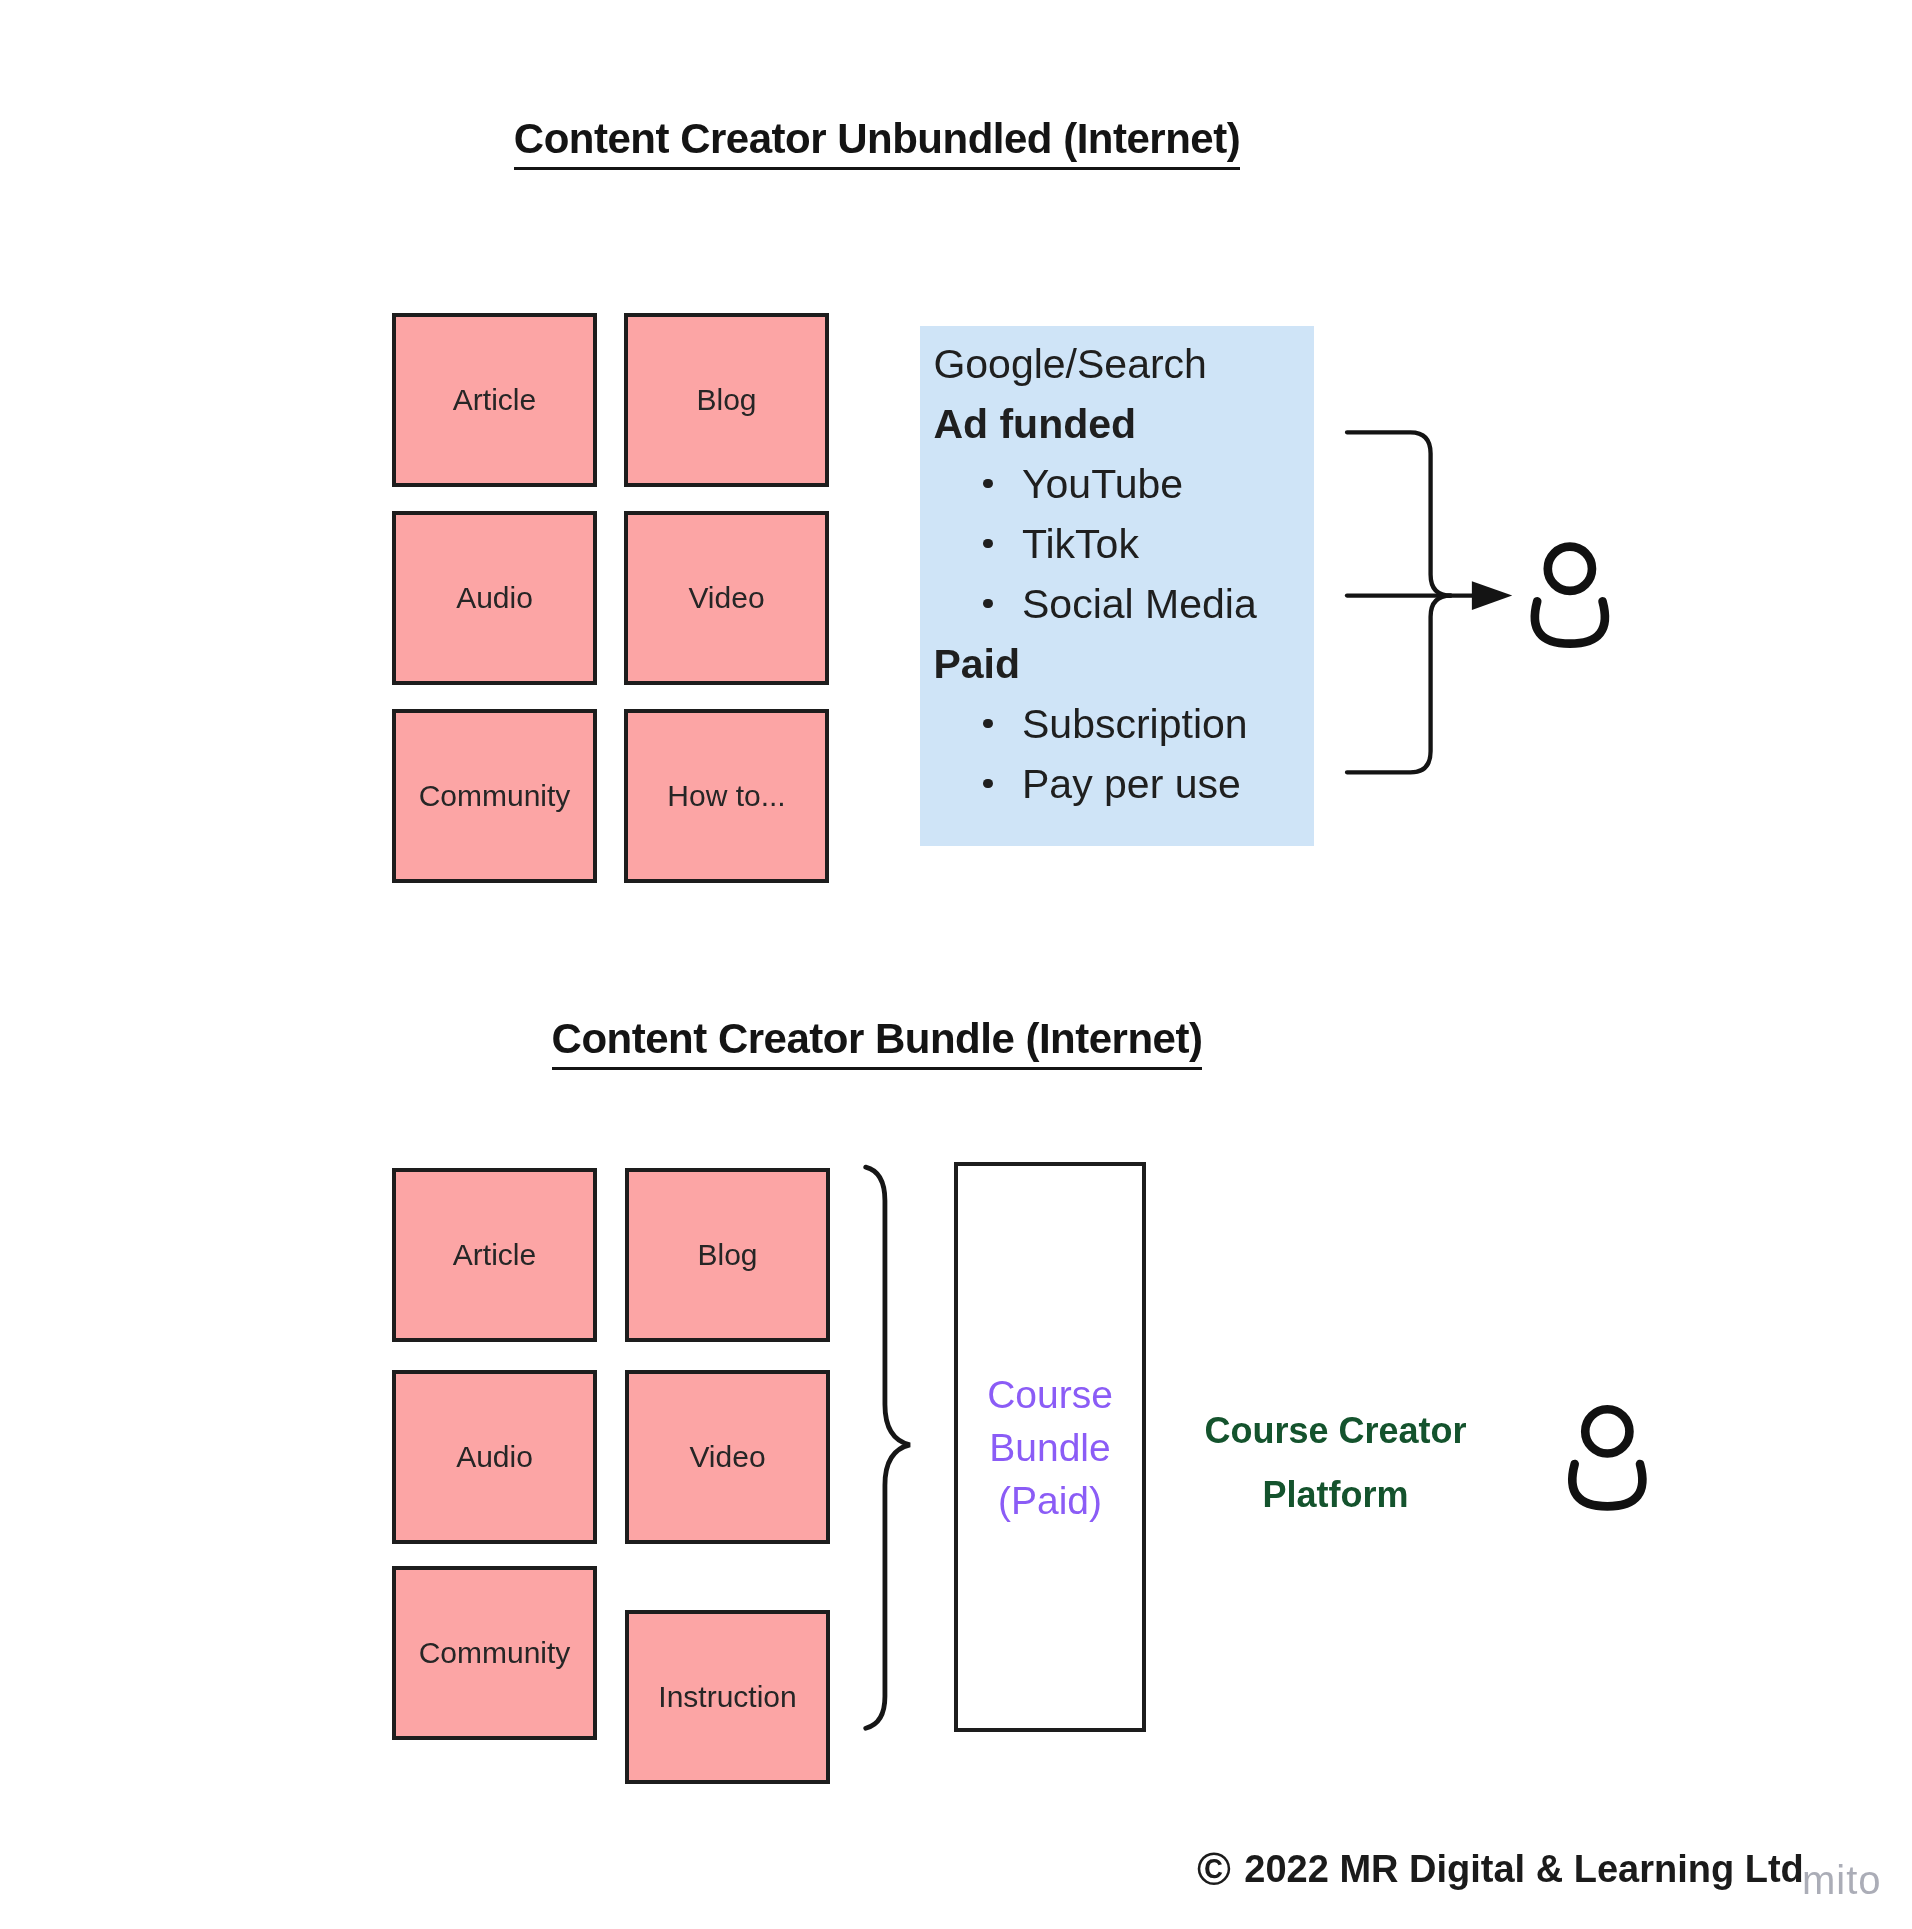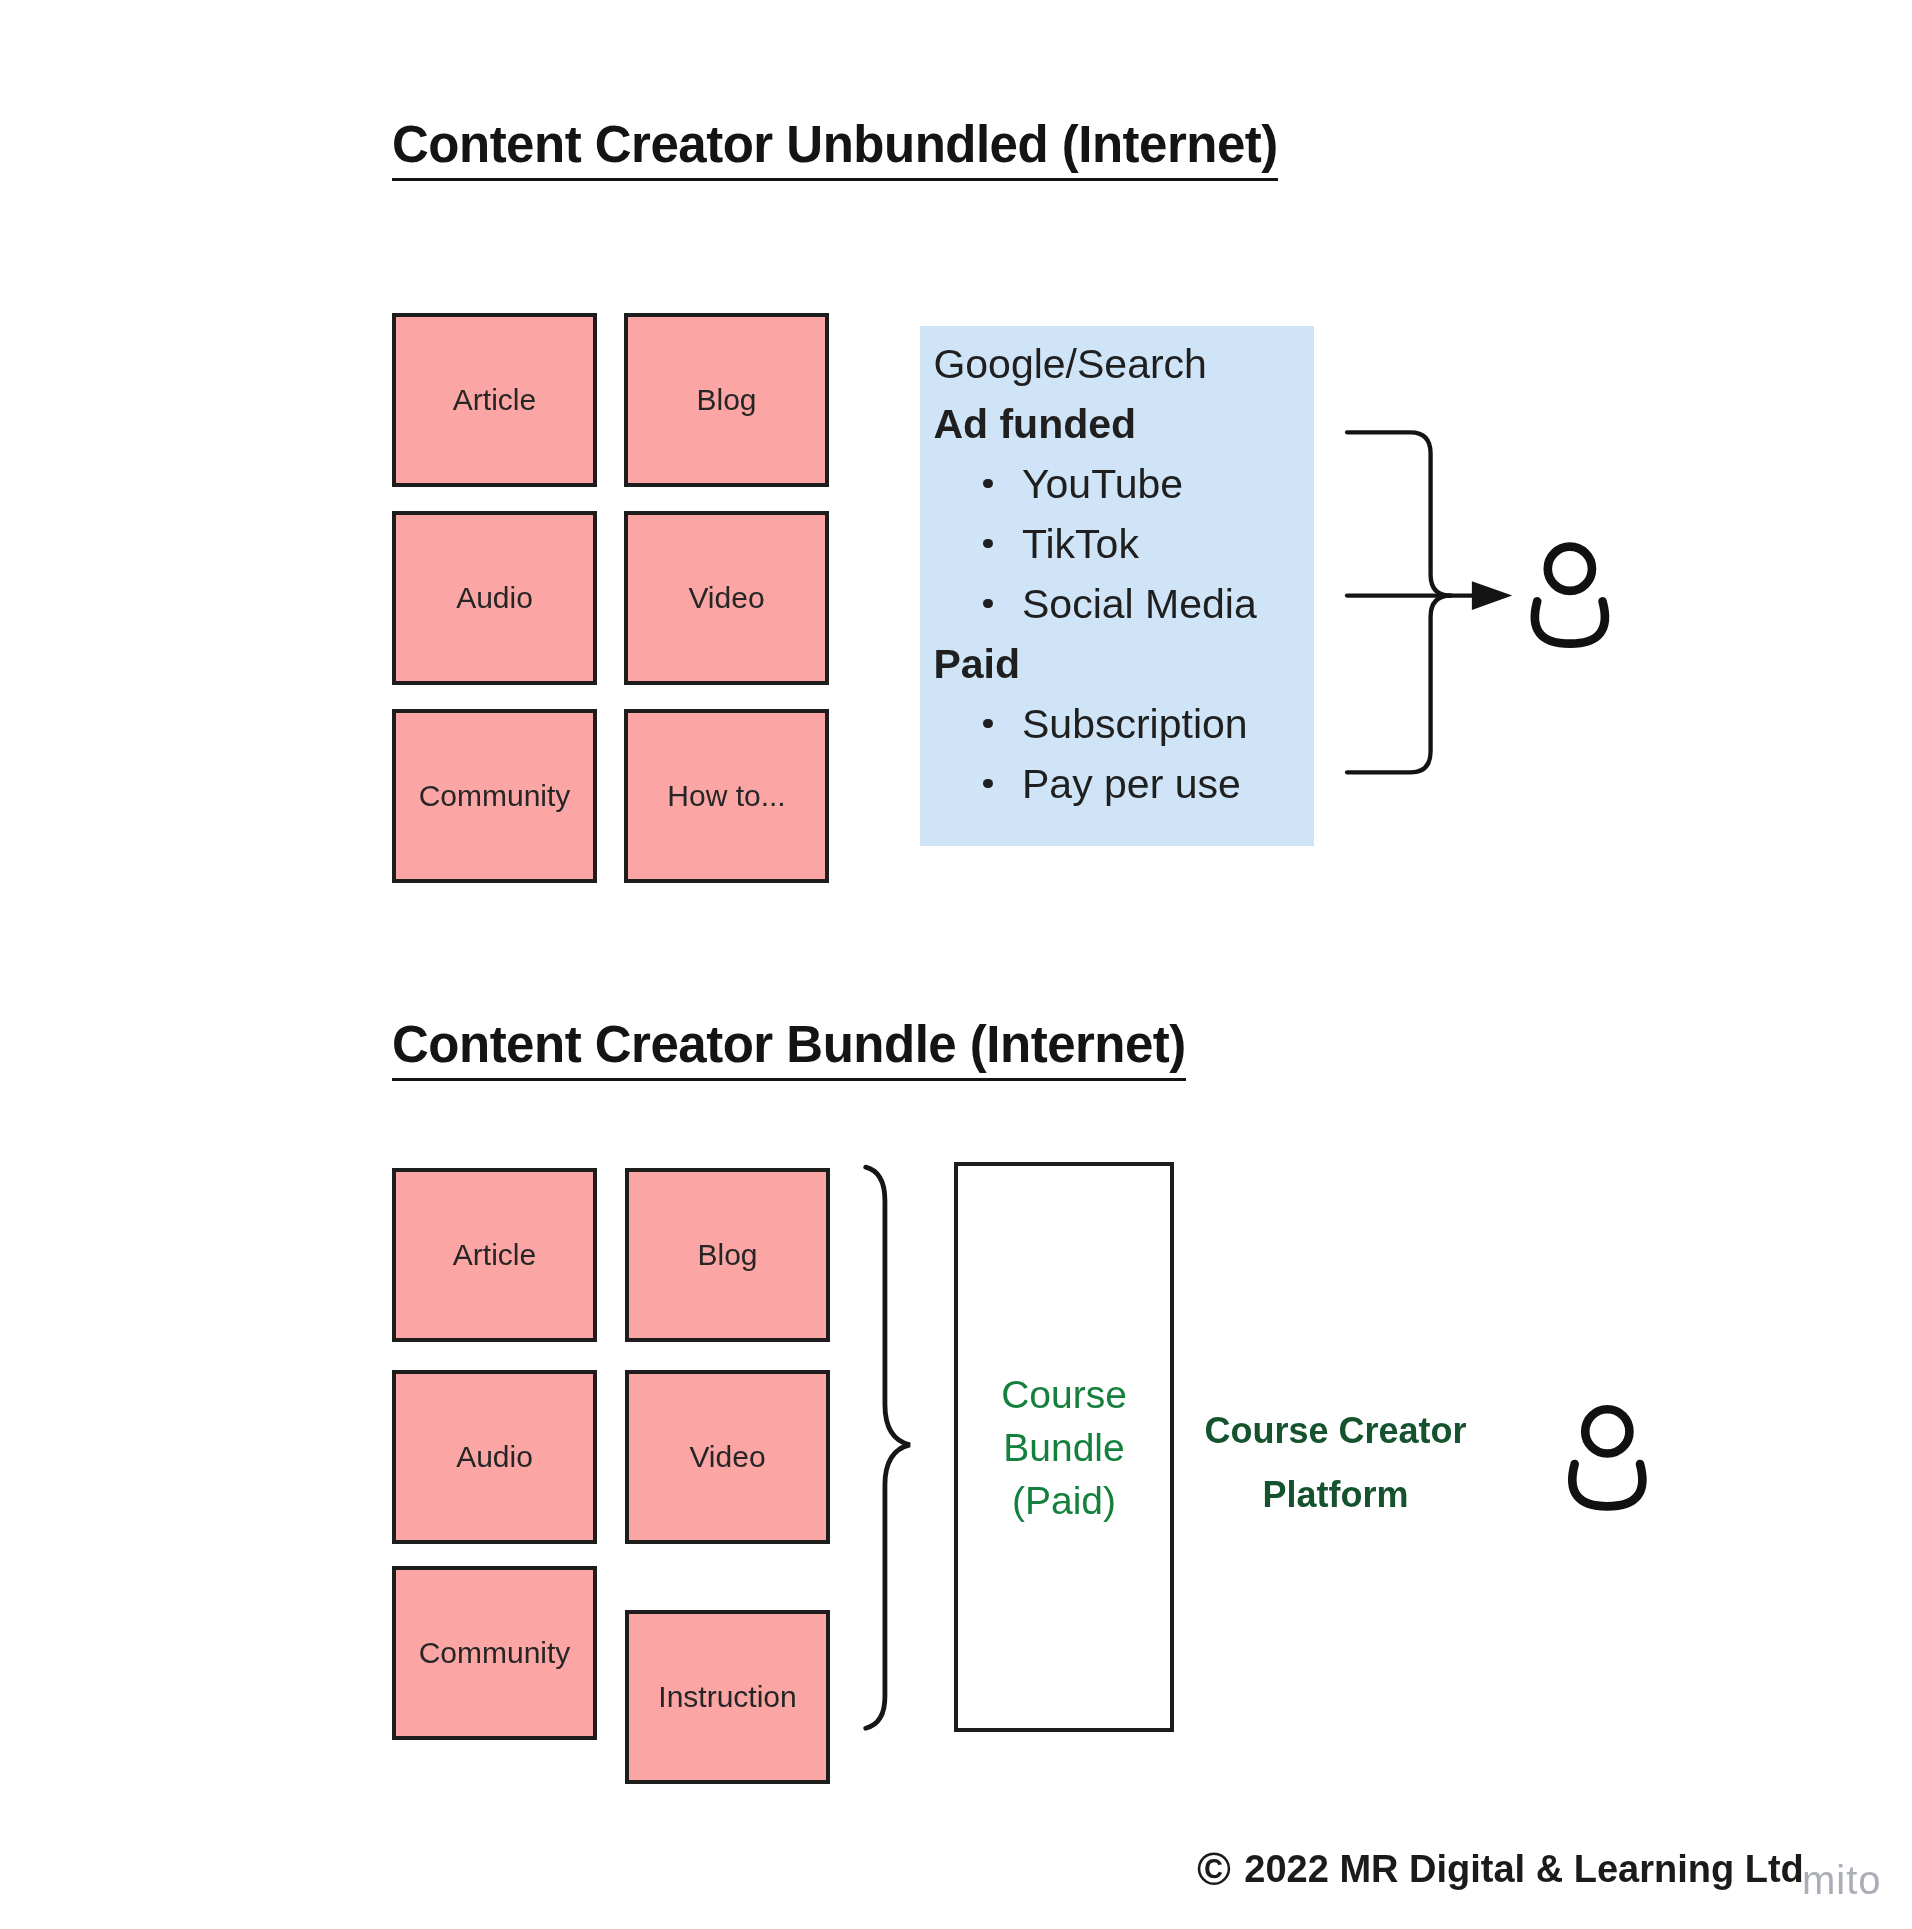--- a/index.html
+++ b/index.html
@@ -7,21 +7,21 @@
     position:relative;
     width:1913px;height:1929px;
     background:#ffffff;
     font-family:"Liberation Sans","DejaVu Sans",sans-serif;
     color:#1d1d1d;
     overflow:hidden;
   }
   
   .dia-title{
     position:absolute;left:392px;width:970px;
-    text-align:left;font-size:51px;font-weight:bold;color:#141414;
+    text-align:center;font-size:42px;font-weight:bold;color:#141414;
     letter-spacing:-0.5px;
   }
   .dia-title span{border-bottom:3.8px solid #141414;padding-bottom:4.8px;}
   #title-unbundled{top:115px;}
   #title-bundle{top:1015px;}
 
   
   .gbox{
     position:absolute;width:205px;height:174px;
     border:4.8px solid #1d1d1d;background:#fca5a5;box-sizing:border-box;
@@ -53,24 +53,24 @@
   .ch-line{white-space:nowrap;}
   .ch-line.bold{font-weight:bold;}
   .ch-bullet{display:flex;align-items:center;}
   .ch-bullet .dot{
     width:9.6px;height:9.6px;border-radius:50%;background:#1f1f1f;
     margin:0 29px 0 50px;flex:none;
   }
 
   
   .bundle-box{
-    position:absolute;left:954px;top:1162px;width:220px;height:570px;
+    position:absolute;left:954px;top:1162px;width:192px;height:570px;
     border:4.8px solid #1d1d1d;background:#fff;box-sizing:border-box;
     display:flex;flex-direction:column;align-items:center;justify-content:center;
-    font-size:39px;line-height:53px;color:#15803d;text-align:center;
+    font-size:39px;line-height:53px;color:#8b5cf6;text-align:center;
   }
 
   
   .platform-label{
     position:absolute;left:1158px;top:1399px;width:355px;
     text-align:center;font-size:36px;font-weight:bold;line-height:64px;
     color:#14532d;
   }
 
   

